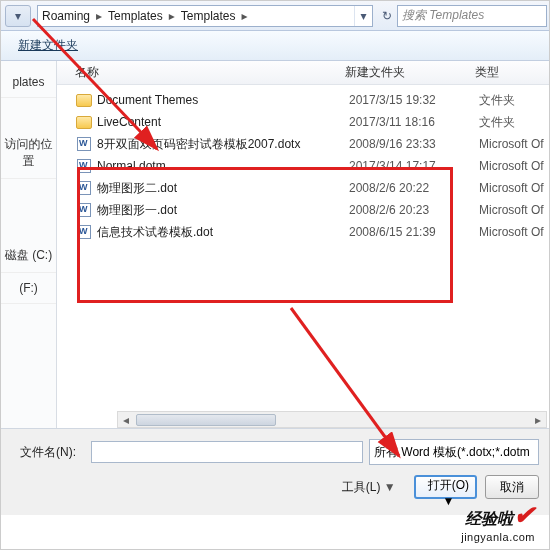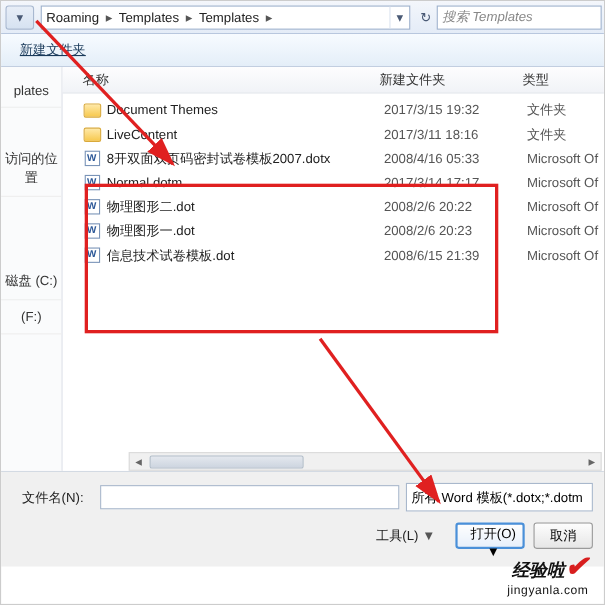--- a/index.html
+++ b/index.html
@@ -109,21 +109,21 @@
             </div>
             <div class="fname">LiveContent</div>
             <div class="fdate">2017/3/11 18:16</div>
             <div class="ftype">文件夹</div>
           </div>
           <div class="frow">
             <div class="ficon">
               <div class="word-ico"></div>
             </div>
             <div class="fname">8开双面双页码密封试卷模板2007.dotx</div>
-            <div class="fdate">2008/4/16 05:33</div>
+            <div class="fdate">2008/9/16 23:33</div>
             <div class="ftype">Microsoft Of</div>
           </div>
           <div class="frow">
             <div class="ficon">
               <div class="word-ico"></div>
             </div>
             <div class="fname">Normal.dotm</div>
             <div class="fdate">2017/3/14 17:17</div>
             <div class="ftype">Microsoft Of</div>
           </div>

